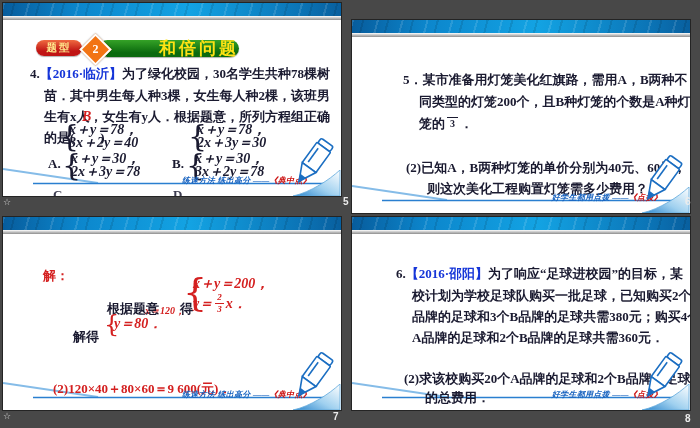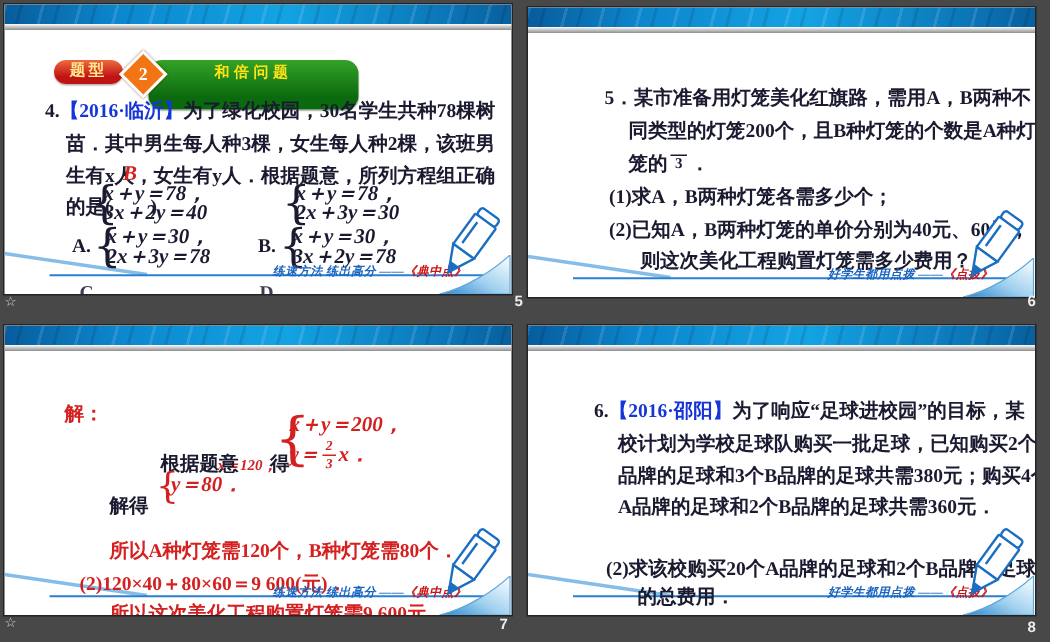--- a/index.html
+++ b/index.html
@@ -28,23 +28,23 @@
   .pg{position:absolute;color:#ececec;font-size:10px;font-weight:bold;font-family:"Liberation Sans",sans-serif;}
   .star{position:absolute;color:#d6d6d6;font-size:9px;font-family:"DejaVu Sans",sans-serif;}
   .deco{position:absolute;left:0;top:0;}
   .pencil{position:absolute;right:2px;top:132px;}
   .curl{position:absolute;right:0;bottom:0;}
   
   .pill{position:absolute;left:33px;top:37px;width:46px;height:16px;border-radius:8px;
     background:linear-gradient(#ef6a40,#c01414 70%);
     color:#ffe98c;font-size:10.5px;font-weight:bold;text-align:center;line-height:16px;letter-spacing:2px;
     font-family:"Liberation Serif",serif;box-shadow:0 1px 1px rgba(0,0,0,.3);}
-  .banner{position:absolute;left:96px;top:37px;width:140px;height:33px;border-radius:9px;
+  .banner{position:absolute;left:96px;top:37px;width:140px;height:17px;border-radius:9px;
     background:linear-gradient(#35a227,#0b6a0e 75%);
-    color:#ffe214;font-size:10px;font-weight:bold;text-align:center;line-height:17px;letter-spacing:3px;
+    color:#ffe214;font-size:17px;font-weight:bold;text-align:right;line-height:17px;letter-spacing:3px;
     font-family:"Liberation Serif",serif;box-shadow:0 1px 1px rgba(0,0,0,.3);}
   .diamond{position:absolute;left:81px;top:35px;width:19px;height:19px;background:#f27414;
     border:2px solid #ffffff;transform:rotate(45deg);box-shadow:0 0 2px rgba(0,0,0,.4);}
   .diamond-num{position:absolute;left:83px;top:37px;width:19px;height:19px;color:#fff;
     font-size:12px;font-weight:bold;text-align:center;line-height:19px;font-family:"Liberation Serif",serif;}
   .ovl{display:inline-block;border-top:1.5px solid #1a1a30;padding:1px 3px 0 3px;margin:0 2px;
     font-size:10px;line-height:10px;vertical-align:1px;}
   .vfrac{display:inline-flex;flex-direction:column;align-items:center;font-size:9px;line-height:9px;
     font-weight:bold;font-style:italic;color:#d42020;margin:0 2px;vertical-align:middle;}
   .vfrac .num{border-bottom:1px solid #d42020;padding:0 2px 1px 2px;}
@@ -113,33 +113,32 @@
       <path d="M17,34 L34,34 L25.5,51 Z"></path>
       <path d="M23,45 L28,45 L25.5,51 Z" fill="#1b6ec2"></path>
       <line x1="21.5" y1="13" x2="21.5" y2="30"></line>
     </g>
   </svg>
   <svg class="curl" width="50" height="26">
     <path d="M2,26 C20,22 38,10 49,0 L49,26 Z" fill="url(#curlGrad)" stroke="#5fa8dc" stroke-width="0.8"></path>
   </svg>
 </div>
 
-<div class="slide" style="left:352px;top:5px">
+<div class="slide" style="left:352px;top:20px">
   <div class="hdr"></div>
   <div class="strip"></div>
 
   <svg class="deco" width="338" height="193">
     <path d="M0,166 L95,180" stroke="#85bce8" stroke-width="2.2" fill="none"></path>
     <path d="M30,180.5 L334,180.5" stroke="#2a7fd0" stroke-width="1.4" fill="none"></path>
   </svg>
 
   <div class="t zh" style="left:51px;top:52px">5．某市准备用灯笼美化红旗路，需用A，B两种不</div>
   <div class="t zh" style="left:67px;top:74px">同类型的灯笼200个，且B种灯笼的个数是A种灯</div>
   <div class="t zh" style="left:67px;top:96px"><span>笼的</span><span class="ovl">3</span><span>．</span></div>
-  <div class="t zh" style="left:54px;top:118px">(1)求A，B两种灯笼各需多少个；</div>
   <div class="t zh" style="left:54px;top:140px">(2)已知A，B两种灯笼的单价分别为40元、60元，</div>
   <div class="t zh" style="left:75px;top:161px">则这次美化工程购置灯笼需多少费用？</div>
 
   <div class="t ftxt" style="right:28px;top:172px"><span>好学生都用点拨 ——</span><span class="fbrand">《点拨》</span></div>
 
   <svg class="pencil" width="52" height="56" viewBox="0 0 52 56">
     <g fill="#ffffff" stroke="#1b6ec2" stroke-width="1.6" transform="rotate(36 26 28)">
       <rect x="18" y="3" width="15" height="6" rx="2"></rect>
       <rect x="17" y="9" width="17" height="25" rx="1"></rect>
       <path d="M17,34 L34,34 L25.5,51 Z"></path>
@@ -175,26 +174,24 @@
   </div>
 
   <div class="t eq red" style="left:142px;top:88px;font-size:10px">x＝120，</div>
   <div class="t zh" style="left:104px;top:84px">根据题意</div>
   <div class="t zh" style="left:177px;top:84px">得</div>
 
   <div class="t brace red" style="left:101px;top:95px;font-size:24px">{</div>
   <div class="t eq red" style="left:111px;top:101px">y＝80．</div>
   <div class="t zh" style="left:70px;top:112px">解得</div>
 
-  <div class="t zh red" style="left:70px;top:142px">所以A种灯笼需120个，B种灯笼需80个．</div>
   <div class="t zh red" style="left:50px;top:164px">(2)120×40＋80×60＝9 600(元)．</div>
 
   <div class="t ftxt" style="right:30px;top:172px"><span>练速方法 练出高分 ——</span><span class="fbrand">《典中点》</span></div>
 
-  <div class="t zh red" style="left:70px;top:184px;z-index:3">所以这次美化工程购置灯笼需9 600元</div>
 
   <svg class="pencil" width="52" height="56" viewBox="0 0 52 56">
     <g fill="#ffffff" stroke="#1b6ec2" stroke-width="1.6" transform="rotate(36 26 28)">
       <rect x="18" y="3" width="15" height="6" rx="2"></rect>
       <rect x="17" y="9" width="17" height="25" rx="1"></rect>
       <path d="M17,34 L34,34 L25.5,51 Z"></path>
       <path d="M23,45 L28,45 L25.5,51 Z" fill="#1b6ec2"></path>
       <line x1="21.5" y1="13" x2="21.5" y2="30"></line>
     </g>
   </svg>

